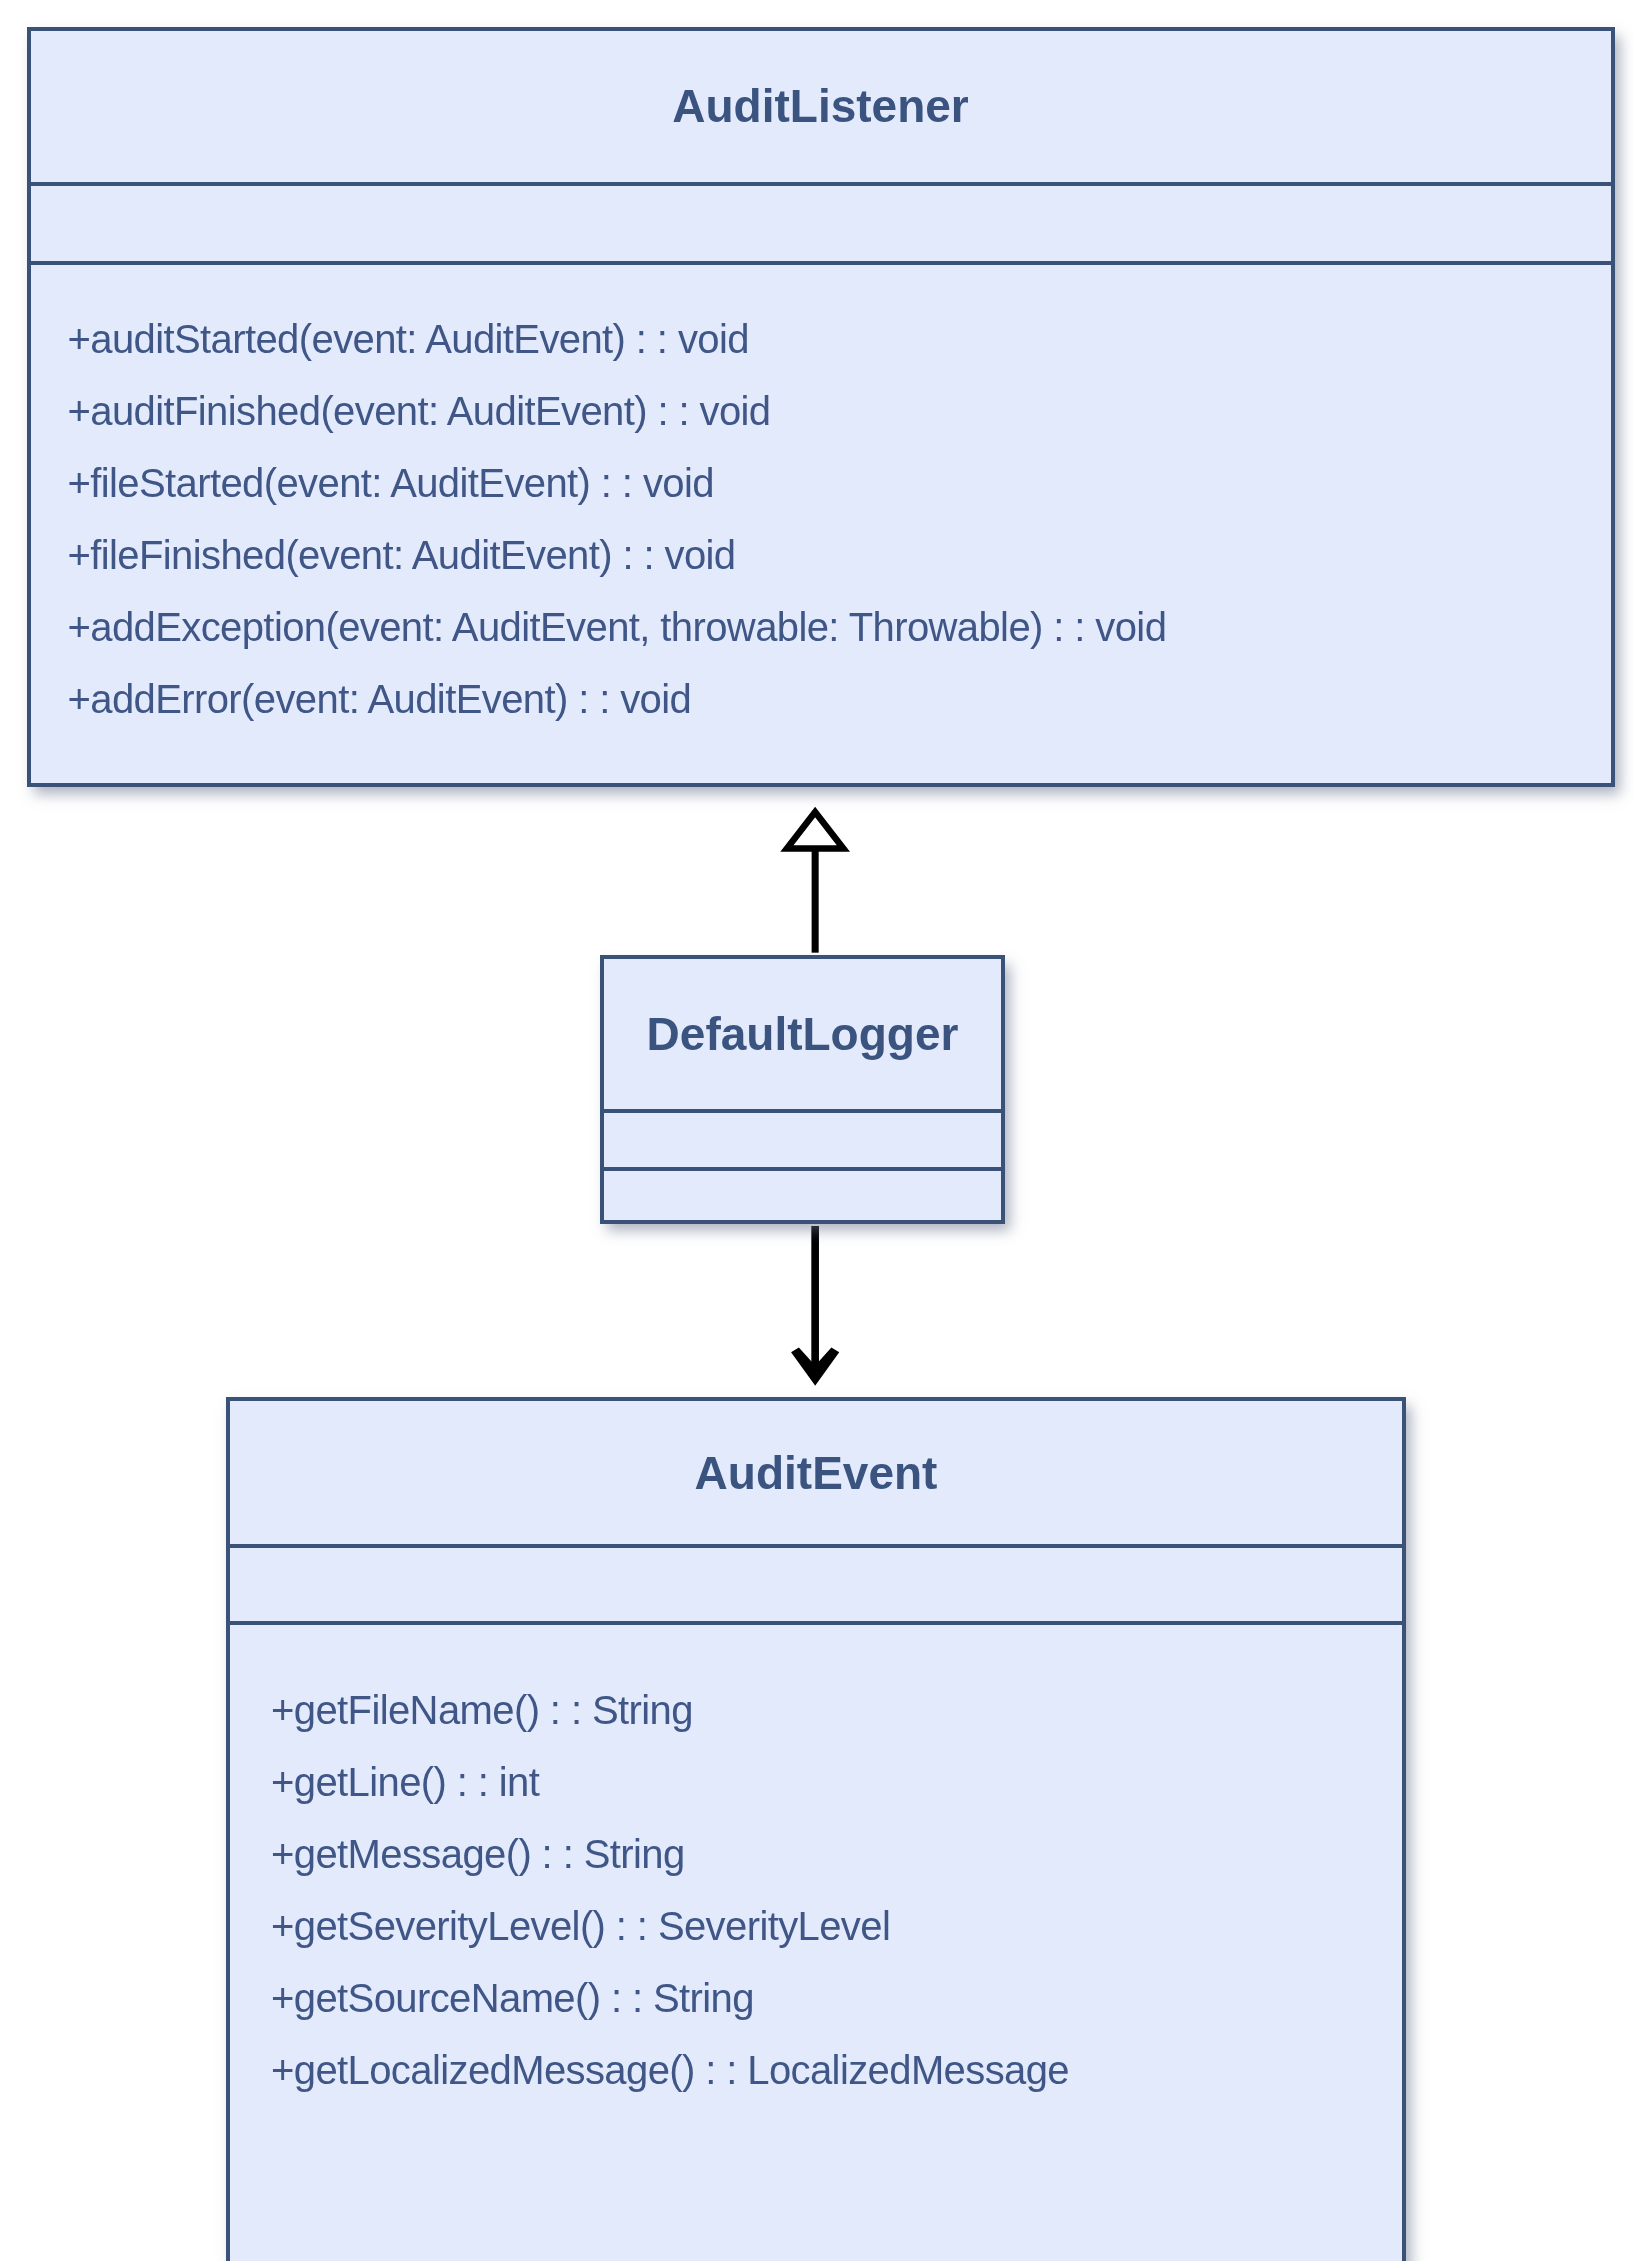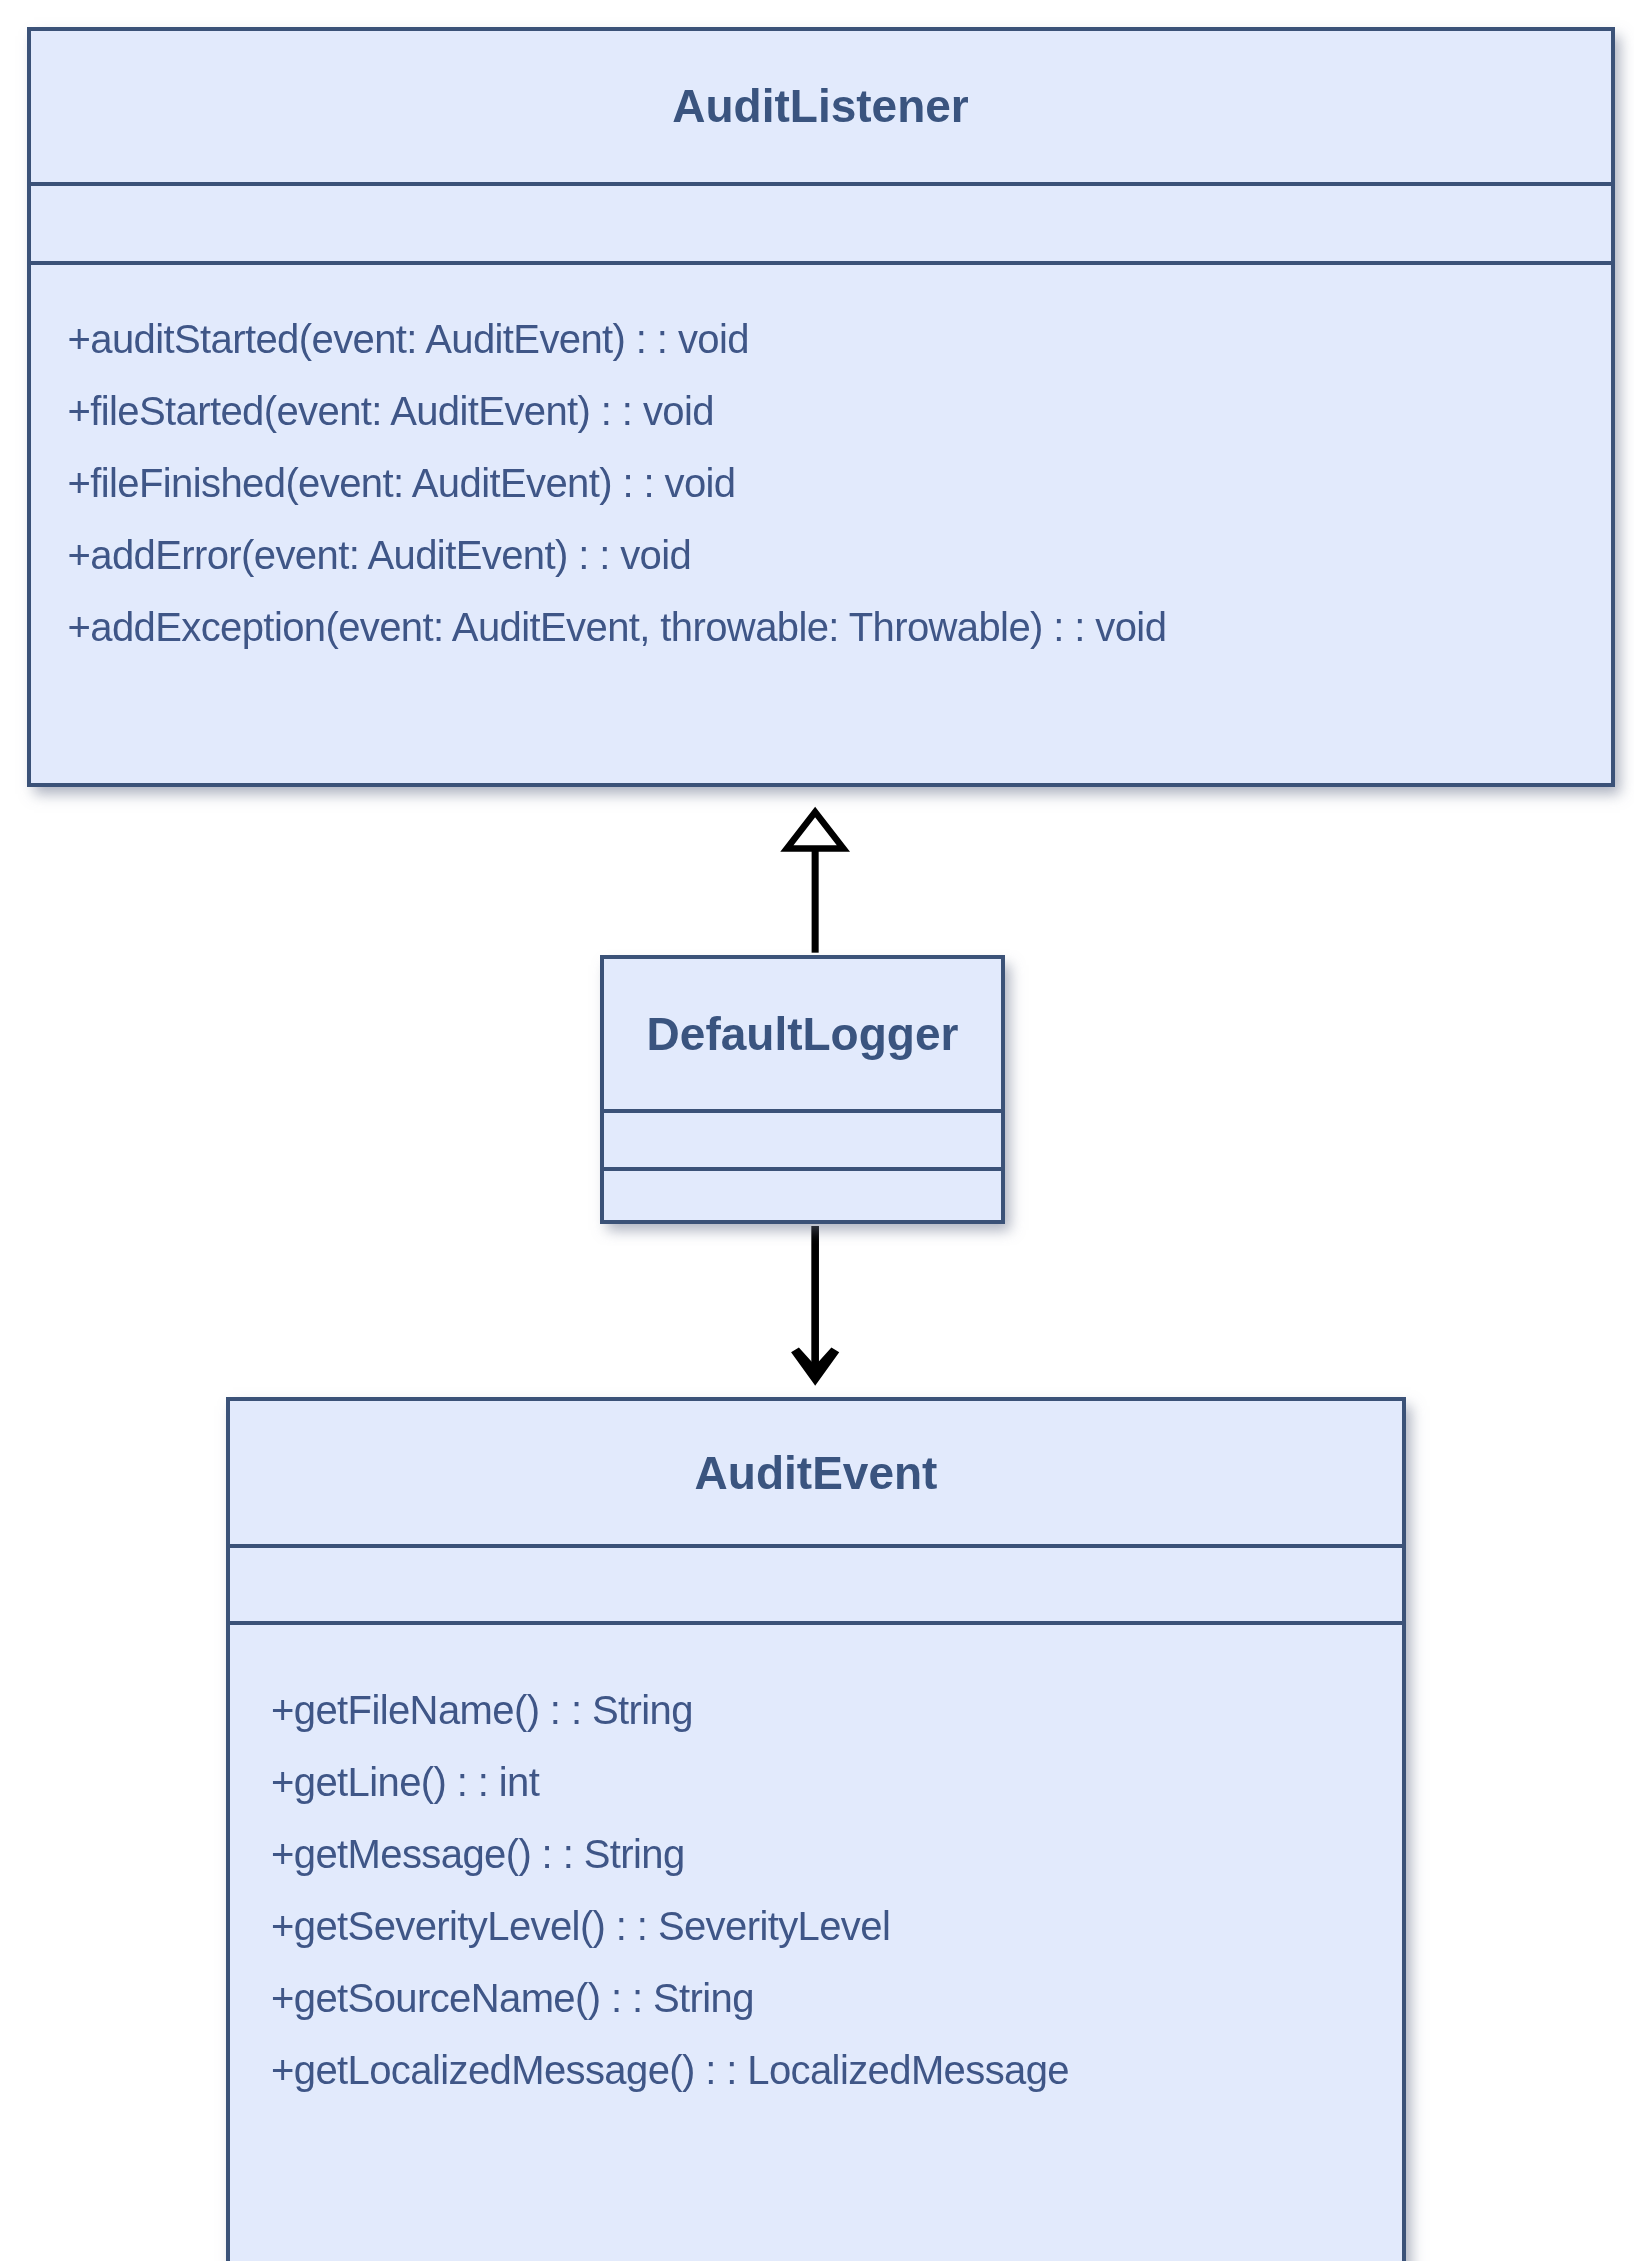--- a/index.html
+++ b/index.html
@@ -82,24 +82,25 @@
     <line x1="1384" y1="2082" x2="1384" y2="2330" stroke="#000000" stroke-width="13"></line>
     <polygon points="1384,2350 1346,2297 1356,2291 1384,2322 1412,2291 1422,2297" fill="#000000" stroke="#000000" stroke-width="4" stroke-linejoin="miter"></polygon>
   </svg>
 
   <div id="class-auditlistener" class="uml-class">
     <div class="sec-title">AuditListener</div>
     <div class="sec-attrs"></div>
     <div class="sec-methods">
 
     <div class="method-row">+auditStarted(event: AuditEvent) : : void</div>
+        <div class="method-row">+auditFinished(event: AuditEvent) : : void</div>
         <div class="method-row">+fileStarted(event: AuditEvent) : : void</div>
         <div class="method-row">+fileFinished(event: AuditEvent) : : void</div>
+        <div class="method-row">+addException(event: AuditEvent, throwable: Throwable) : : void</div>
         <div class="method-row">+addError(event: AuditEvent) : : void</div>
-        <div class="method-row">+addException(event: AuditEvent, throwable: Throwable) : : void</div>
       </div>
   </div>
 
   <div id="class-defaultlogger" class="uml-class">
     <div class="sec-title">DefaultLogger</div>
     <div class="sec-attrs"></div>
     <div class="sec-methods"></div>
   </div>
 
   <div id="class-auditevent" class="uml-class">

